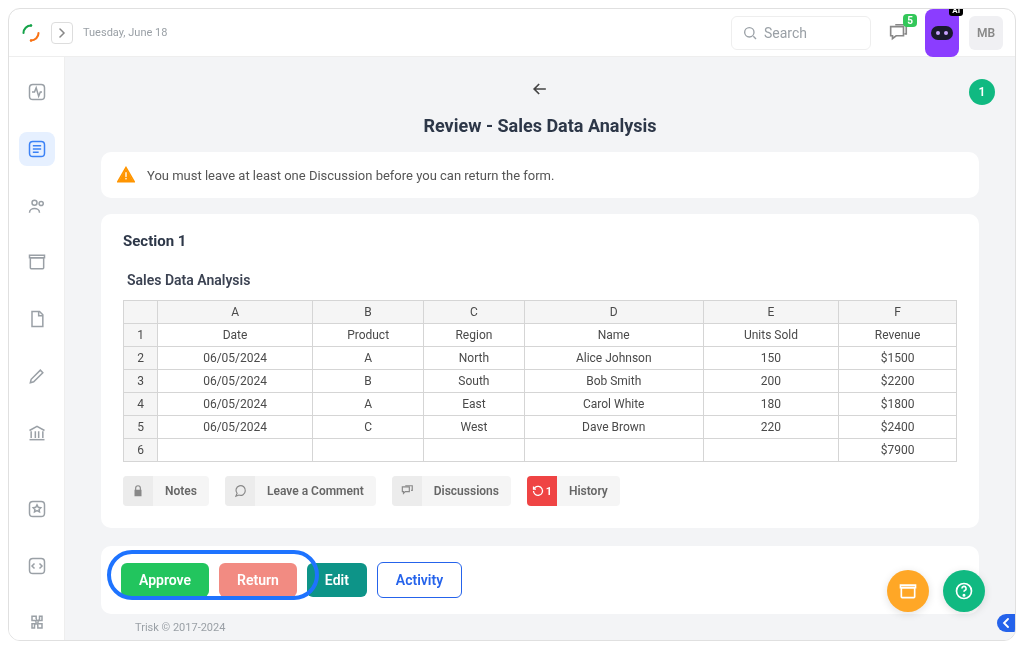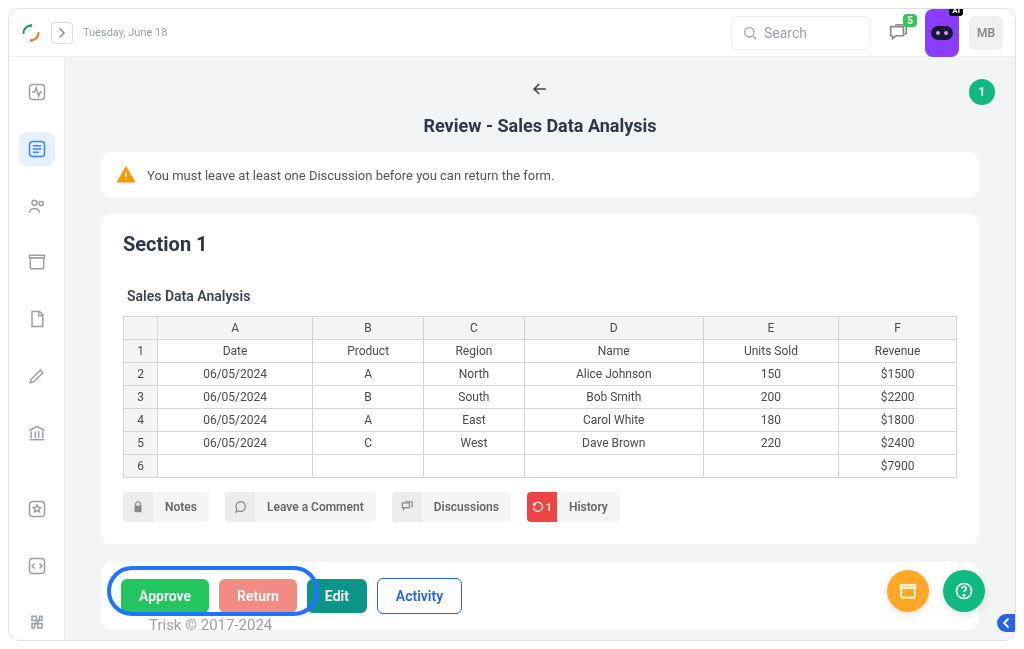--- a/index.html
+++ b/index.html
@@ -30,39 +30,39 @@
 .side-gap { margin-top: 20px; }
 .main { flex: 1; padding: 22px 36px 10px 36px; overflow: auto; position: relative; }
 .right-badge { position: absolute; right: 20px; top: 22px; width: 26px; height: 26px; background: #10b981; color: #fff; font-weight: 600; font-size: 12px; border-radius: 50%; display: flex; align-items: center; justify-content: center; }
 .title-row { display: flex; align-items: center; gap: 12px; margin-bottom: 16px; flex-direction: column; }
 .back-arrow { color: #444; }
 .back-arrow svg { width: 20px; height: 20px; }
 .page-title { font-size: 18px; font-weight: 700; color: #2d3748; }
 .alert { background: #fff; border-radius: 10px; padding: 14px 16px; display: flex; align-items: center; gap: 12px; margin-bottom: 16px; font-size: 13px; color: #555; }
 .warn-icon { width: 18px; height: 18px; color: #ff9500; }
 .card { background: #fff; border-radius: 10px; padding: 18px 22px 22px; margin-bottom: 18px; }
-.section-title { font-size: 20px; font-weight: 700; color: #2d3748; margin-bottom: 32px; }
+.section-title { font-size: 15px; font-weight: 700; color: #2d3748; margin-bottom: 22px; }
 .subtitle { font-size: 14px; font-weight: 600; color: #3b4252; margin-bottom: 12px; padding-left: 4px; }
 table.sheet { border-collapse: collapse; width: 100%; font-size: 12px; margin-bottom: 14px; }
 .sheet th, .sheet td { border: 1px solid #d5d5d5; padding: 4px 6px; text-align: center; color: #4a4a4a; }
 .sheet .rowh { background: #f5f5f5; width: 34px; font-weight: 400; }
 .sheet thead th { background: #f5f5f5; font-weight: 400; }
 .tabbar { display: flex; gap: 16px; }
 .tab { display: flex; align-items: center; gap: 8px; background: #f5f5f5; padding: 0; border-radius: 4px; font-size: 12px; color: #666; font-weight: 600; overflow: hidden; }
 .tab .ticon { background: #ececec; width: 30px; height: 30px; display: flex; align-items: center; justify-content: center; color: #888; }
 .tab .tlabel { padding: 0 12px 0 4px; }
 .tab.discussions .ticon { background: #ef4444; color: #fff; }
 .bottom-card { background: #fff; border-radius: 10px; padding: 16px 20px; display: flex; align-items: center; gap: 10px; position: relative; }
 .btn { padding: 9px 18px; border-radius: 6px; font-size: 14px; font-weight: 600; border: none; cursor: pointer; }
 .btn.approve { background: #22c55e; color: #fff; }
 .btn.return { background: #f28b82; color: #fff; }
 .btn.edit { background: #0d9488; color: #fff; }
 .btn.activity { background: #fff; color: #2563eb; border: 1.5px solid #2563eb; }
 .highlight-frame { position: absolute; left: 6px; top: 4px; width: 212px; height: 50px; border: 4px solid #1e73ff; border-radius: 28px; pointer-events: none; }
-.footer { position: absolute; bottom: 6px; left: 84px; font-size: 15px; color: #9aa0a6; }
+.footer { position: absolute; bottom: 6px; left: 70px; font-size: 11px; color: #9aa0a6; }
 .fab-row { position: absolute; right: 30px; bottom: 28px; display: flex; gap: 14px; }
 .fab { width: 42px; height: 42px; border-radius: 50%; display: flex; align-items: center; justify-content: center; color: #fff; box-shadow: 0 2px 8px rgba(0,0,0,.12); }
 .fab.orange { background: #ffa726; }
 .fab.green { background: #10b981; }
 .corner-btn { position: absolute; right: 0; bottom: 8px; width: 18px; height: 18px; background: #2563eb; border-radius: 50% 0 0 50%; display: flex; align-items: center; justify-content: center; color: #fff; }
 .corner-btn svg{width:10px;height:10px;}
 </style>
 </head>
 <body>
 <div class="frame">

